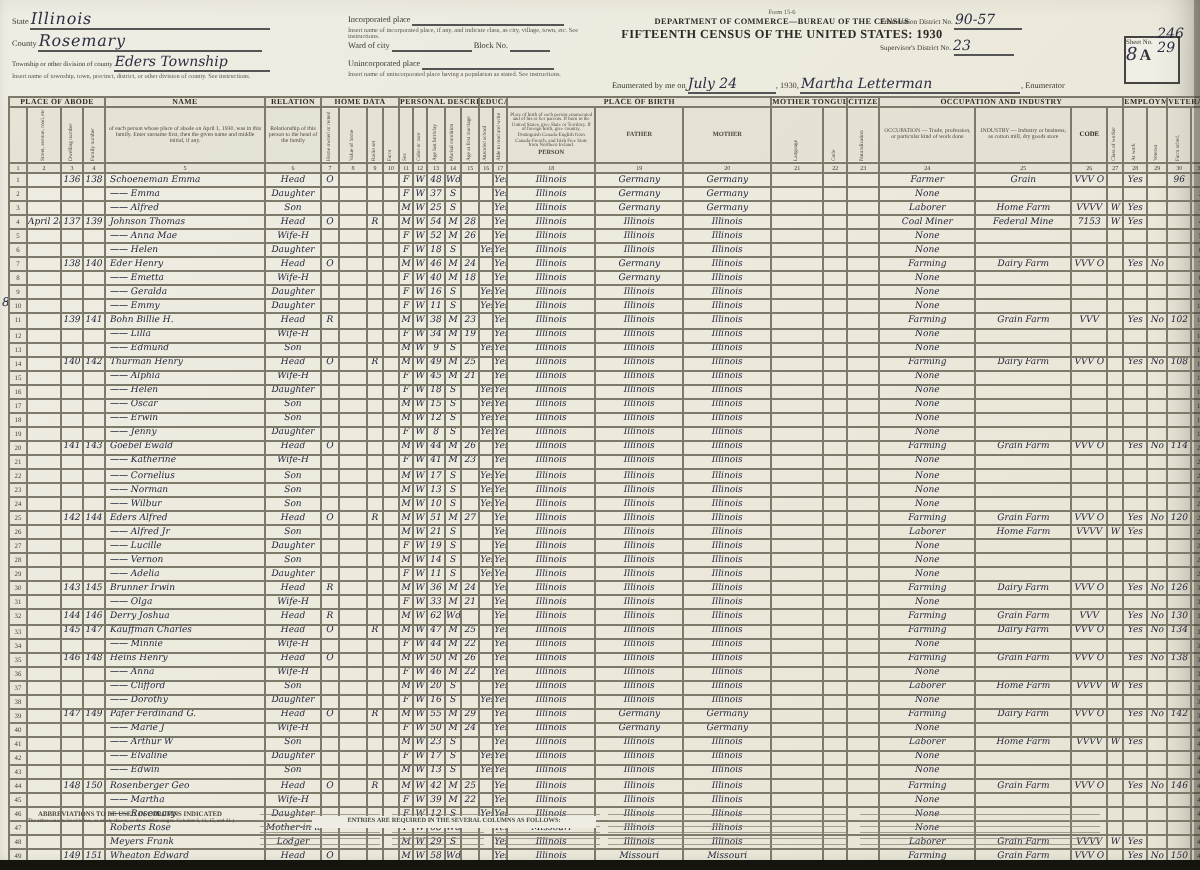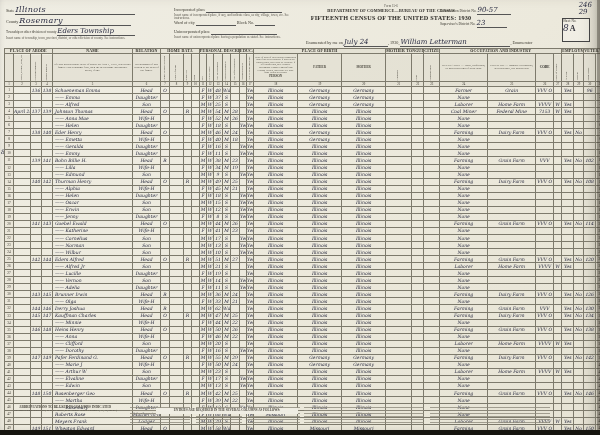--- a/index.html
+++ b/index.html
@@ -23,21 +23,21 @@
   #form-no{font-size:3.2px;color:#55524a;}
   #dept{font-size:4.2px;font-weight:bold;letter-spacing:.2px;}
   #census-title{font-size:6.2px;font-weight:bold;margin-top:1px;letter-spacing:.2px;}
   #pop-sched{font-size:8.5px;font-weight:bold;letter-spacing:1.2px;margin-top:1.5px;}
   #hdr-right{position:absolute;right:34px;top:4px;width:120px;}
   #hdr-right .row{margin-bottom:3.5px;white-space:nowrap;}
   #sheet-box{position:absolute;right:-30px;top:12px;width:26px;height:22px;border:.8px solid #444;background:rgba(255,255,255,.25);text-align:left;}
   #sheet-box .lbl{font-size:3.4px;display:block;}
   #sheet-no{font-size:9px;}
   #sheet-letter{font-size:8px;font-family:"Liberation Serif",serif;font-style:normal;font-weight:bold;color:#33323a;}
-  #page-marks{position:absolute;right:2px;top:0;text-align:left;}
+  #page-marks{position:absolute;right:2px;top:12px;text-align:left;}
   #page-marks div{font-size:7px;line-height:7px;}
   #enum-line{position:absolute;left:300px;top:36px;width:292px;font-size:4.2px;white-space:nowrap;}
   #margin-mark{position:absolute;left:1px;top:148px;font-size:6px;}
 
   
   #tbl-wrap{position:absolute;top:48px;left:4px;right:8px;}
   table{border-collapse:collapse;table-layout:fixed;width:100%;}
   td,th{border:.5px solid #7d7a6c;padding:0;overflow:hidden;white-space:nowrap;font-weight:normal;}
   th{background:rgba(224,220,206,.6);}
   .ghead{font-size:3.9px;font-weight:bold;text-align:center;letter-spacing:.2px;color:#2f2d26;}
@@ -129,21 +129,21 @@
     </div>
 
     <div id="page-marks">
       <div class="hw">246</div>
       <div class="hw">29</div>
     </div>
 
     <div id="enum-line">
       <span class="lbl">Enumerated by me on</span>
       <span class="hline" style="width:44px"><span class="hw hw-med">July 24</span></span><span class="lbl">, 1930,</span>
-      <span class="hline" style="width:110px"><span class="hw hw-med">William Letterman</span></span><span class="lbl">, Enumerator</span>
+      <span class="hline" style="width:110px"><span class="hw hw-med">Martha Letterman</span></span><span class="lbl">, Enumerator</span>
     </div>
   </div>
 
   <div id="margin-mark" class="hw">8</div>
 
   <div id="tbl-wrap">
     <table id="census-table">
         <colgroup>
           <col style="width: 9px;">
           <col style="width: 17px;">

